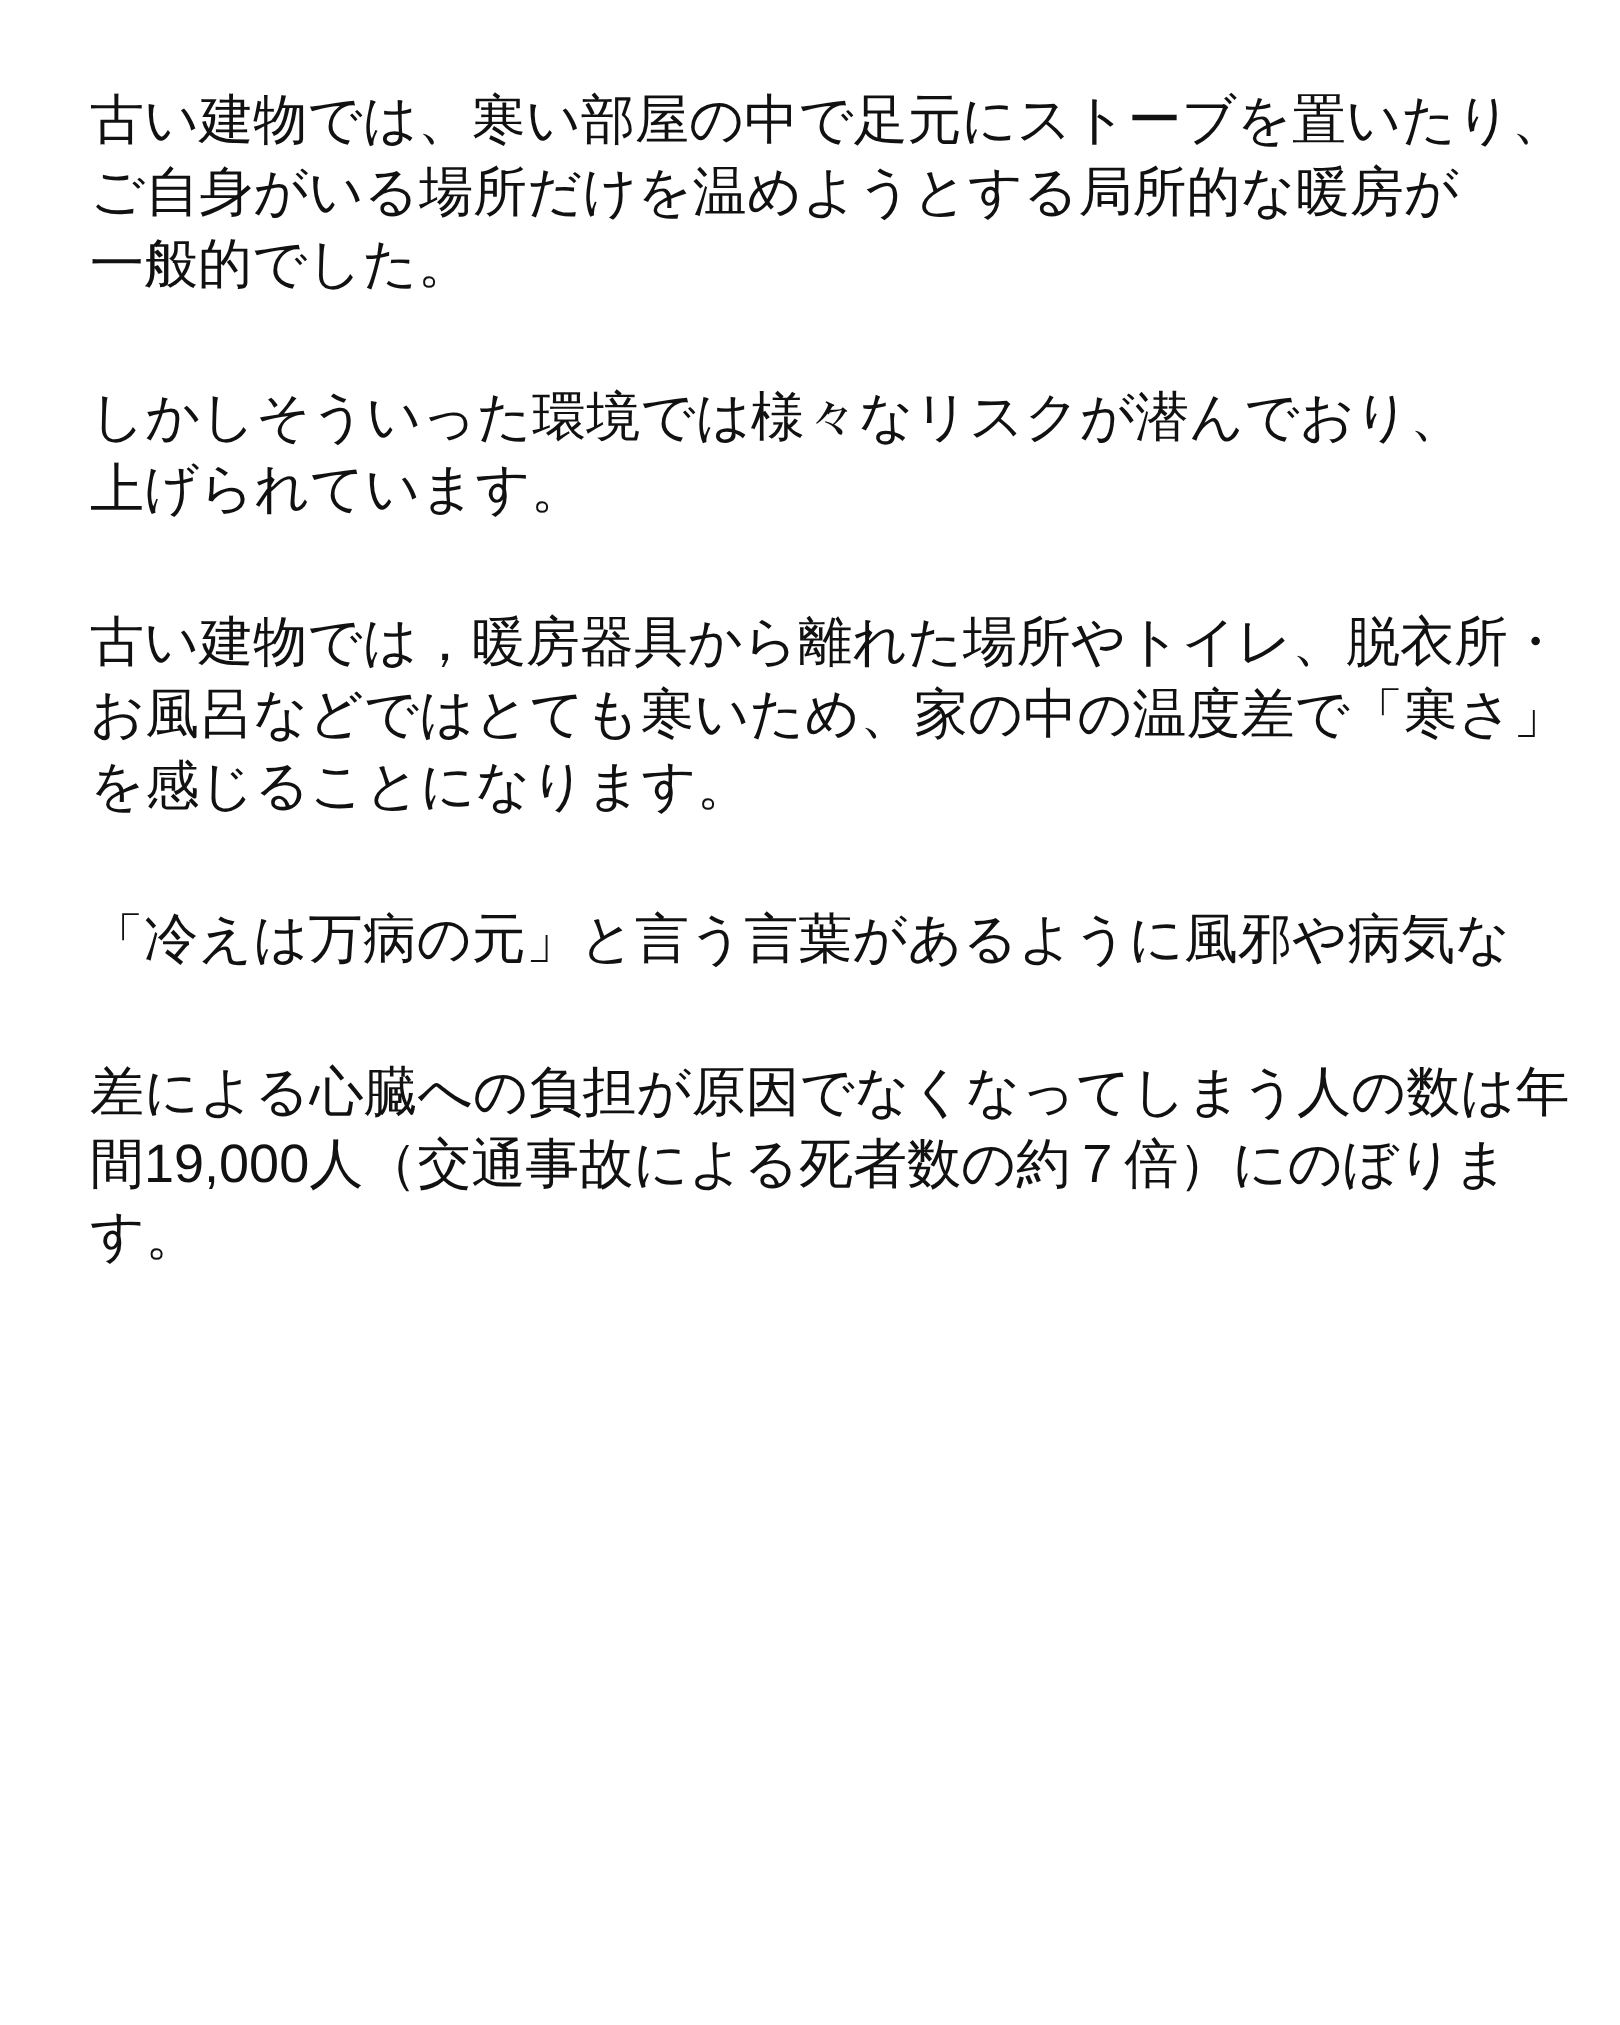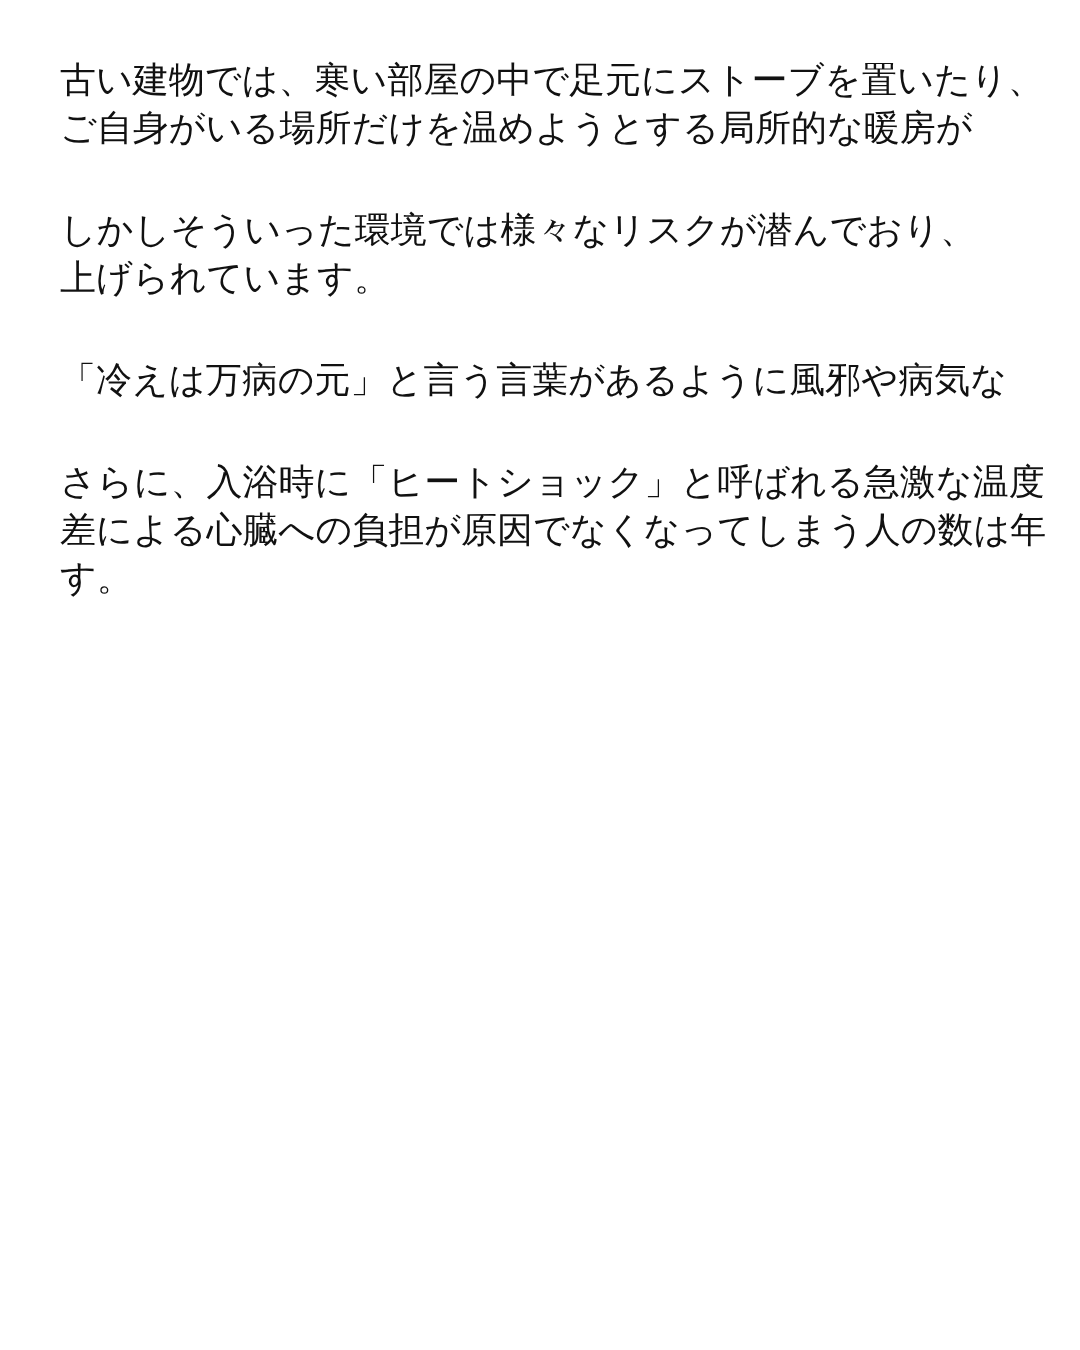--- a/index.html
+++ b/index.html
@@ -30,31 +30,37 @@
   }
 </style>
 </head>
 <body>
 
 <div class="text-block">
 
   <div class="paragraph">
     <div class="line">古い建物では、寒い部屋の中で足元にストーブを置いたり、</div>
     <div class="line">ご自身がいる場所だけを温めようとする局所的な暖房が</div>
+    <div class="line">一般的でした。</div>
   </div>
 
   <div class="paragraph">
     <div class="line">しかしそういった環境では様々なリスクが潜んでおり、</div>
     <div class="line">上げられています。</div>
   </div>
 
+  <div class="paragraph">
+    <div class="line">古い建物では，暖房器具から離れた場所やトイレ、脱衣所・</div>
+    <div class="line">お風呂などではとても寒いため、家の中の温度差で「寒さ」</div>
+    <div class="line">を感じることになります。</div>
+  </div>
 
   <div class="paragraph">
     <div class="line">「冷えは万病の元」と言う言葉があるように風邪や病気な</div>
   </div>
 
   <div class="paragraph">
-    <div class="line">さらに、入浴時に「ヒートショック」と呼ばれる急激な温度</div>
     <div class="line">差による心臓への負担が原因でなくなってしまう人の数は年</div>
+    <div class="line">間19,000人（交通事故による死者数の約７倍）にのぼりま</div>
     <div class="line">す。</div>
   </div>
 
 </div>
 
 </body></html>

